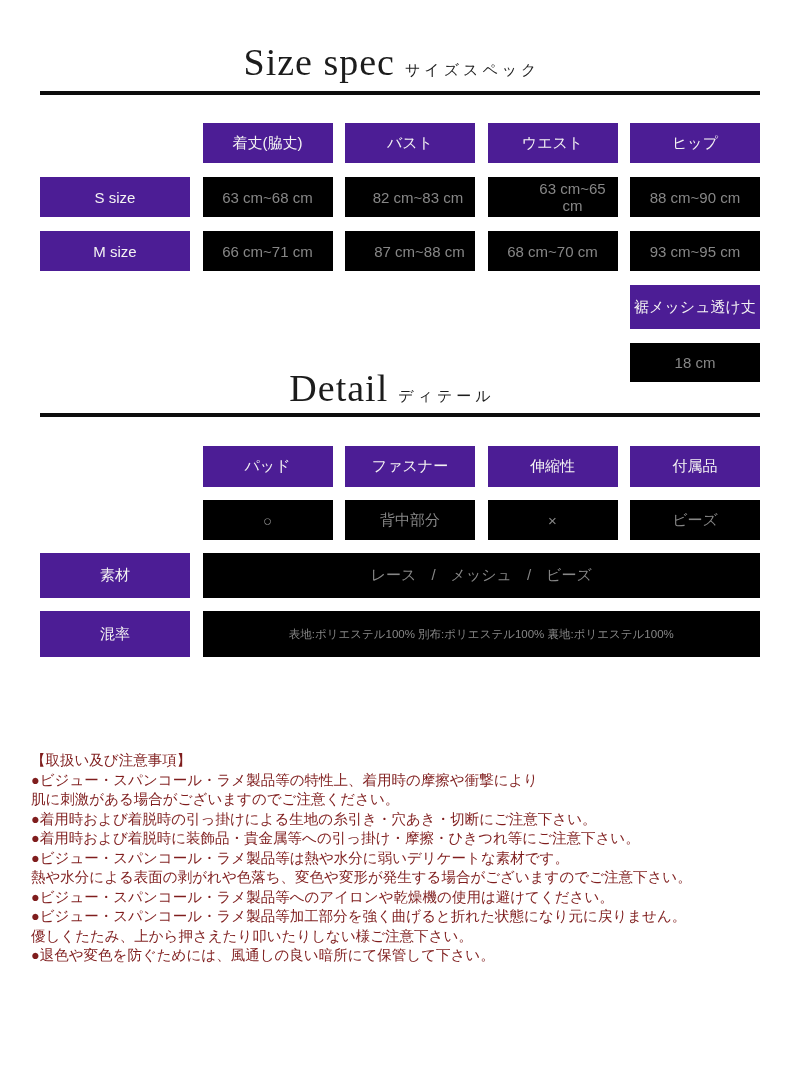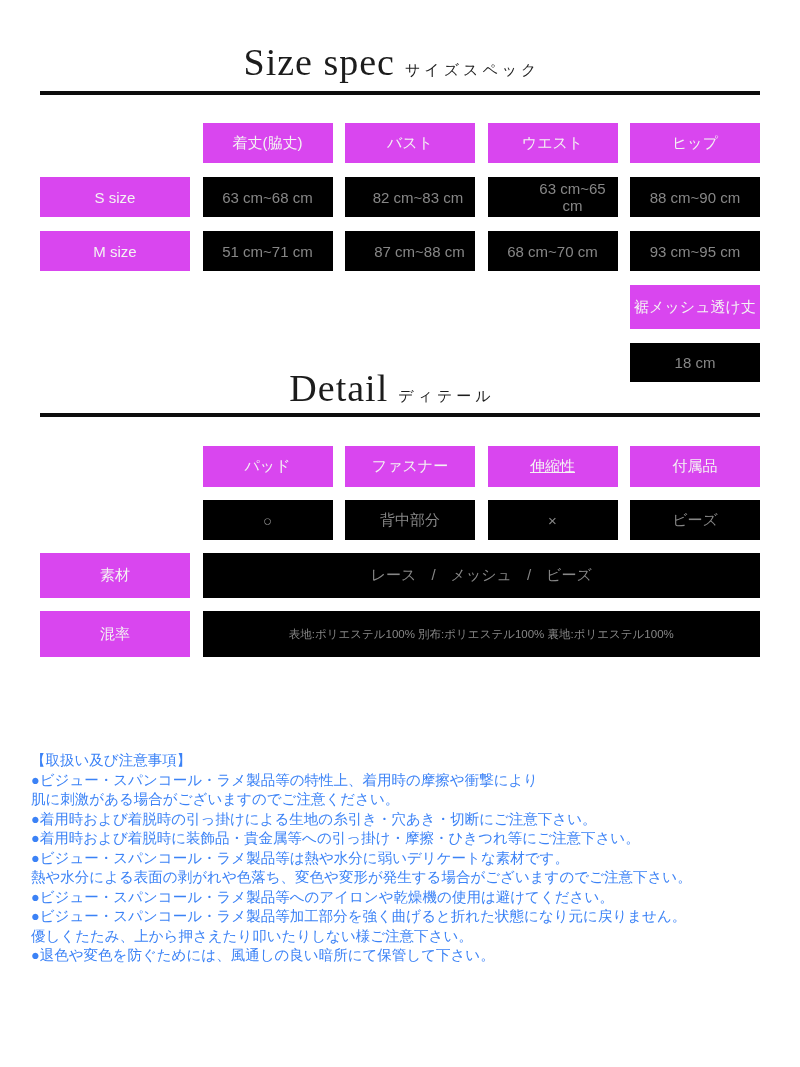--- a/index.html
+++ b/index.html
@@ -17,27 +17,27 @@
     grid-template-columns:150px 130px 130px 130px 130px;
     column-gap:12.5px;
   }
   #size-grid  { top:123px; grid-template-rows:40px 40px 40px 44px 39px; row-gap:14px; }
   #detail-grid{ top:446px; grid-template-rows:41px 40px 45px 46px; row-gap:13px; }
 
   .hcell, .dcell {
     display:flex; align-items:center; justify-content:center;
     font-size:15px; text-align:center;
   }
-  .hcell { background:#d946ef; color:#f4f3f3; }
+  .hcell { background:#4c1d95; color:#f4f3f3; }
   .dcell { background:#000000; color:#878787; }
   .dcell.small { font-size:11.5px; letter-spacing:0; }
 
   #notice {
     position:absolute; top:751px; left:31px; width:748px;
-    font-size:14.5px; line-height:19.5px; color:#3b82f6;
+    font-size:14.5px; line-height:19.5px; color:#7f1d1d;
   }
   #notice div { white-space:nowrap; }
 </style>
 </head>
 <body>
 
 <div id="page">
 
   <div class="sec-title" style="top:40px;">
     <span class="title-en">Size spec</span><span class="title-ja">サイズスペック</span>
@@ -51,39 +51,39 @@
     <div class="hcell" style="grid-row:1; grid-column:4;">ウエスト</div>
     <div class="hcell" style="grid-row:1; grid-column:5;">ヒップ</div>
 
     <div class="hcell" style="grid-row:2; grid-column:1;">S size</div>
     <div class="dcell" style="grid-row:2; grid-column:2;">63 cm~68 cm</div>
     <div class="dcell" style="grid-row:2; grid-column:3;padding-left:16px;">82 cm~83 cm</div>
     <div class="dcell" style="grid-row:2; grid-column:4;padding-left:40px;">63 cm~65 cm</div>
     <div class="dcell" style="grid-row:2; grid-column:5;">88 cm~90 cm</div>
 
     <div class="hcell" style="grid-row:3; grid-column:1;">M size</div>
-    <div class="dcell" style="grid-row:3; grid-column:2;">51 cm~71 cm</div>
+    <div class="dcell" style="grid-row:3; grid-column:2;">66 cm~71 cm</div>
     <div class="dcell" style="grid-row:3; grid-column:3;padding-left:19px;">87 cm~88 cm</div>
     <div class="dcell" style="grid-row:3; grid-column:4;">68 cm~70 cm</div>
     <div class="dcell" style="grid-row:3; grid-column:5;">93 cm~95 cm</div>
 
     <div class="hcell" style="grid-row:4; grid-column:5;">裾メッシュ透け丈</div>
     <div class="dcell" style="grid-row:5; grid-column:5;">18 cm</div>
   </div>
 
   <div class="sec-title" style="top:366px;">
     <span class="title-en">Detail</span><span class="title-ja">ディテール</span>
   </div>
   <div class="rule" style="top:413px;"></div>
 
   <div class="grid" id="detail-grid">
 
     <div class="hcell" style="grid-row:1; grid-column:2;">パッド</div>
     <div class="hcell" style="grid-row:1; grid-column:3;">ファスナー</div>
-    <div class="hcell" style="grid-row:1; grid-column:4;text-decoration:underline;">伸縮性</div>
+    <div class="hcell" style="grid-row:1; grid-column:4;">伸縮性</div>
     <div class="hcell" style="grid-row:1; grid-column:5;">付属品</div>
 
     <div class="dcell" style="grid-row:2; grid-column:2;">○</div>
     <div class="dcell" style="grid-row:2; grid-column:3;">背中部分</div>
     <div class="dcell" style="grid-row:2; grid-column:4;">×</div>
     <div class="dcell" style="grid-row:2; grid-column:5;">ビーズ</div>
 
     <div class="hcell" style="grid-row:3; grid-column:1;">素材</div>
     <div class="dcell" style="grid-row:3; grid-column:2 / 6;">レース　/　メッシュ　/　ビーズ</div>
 

